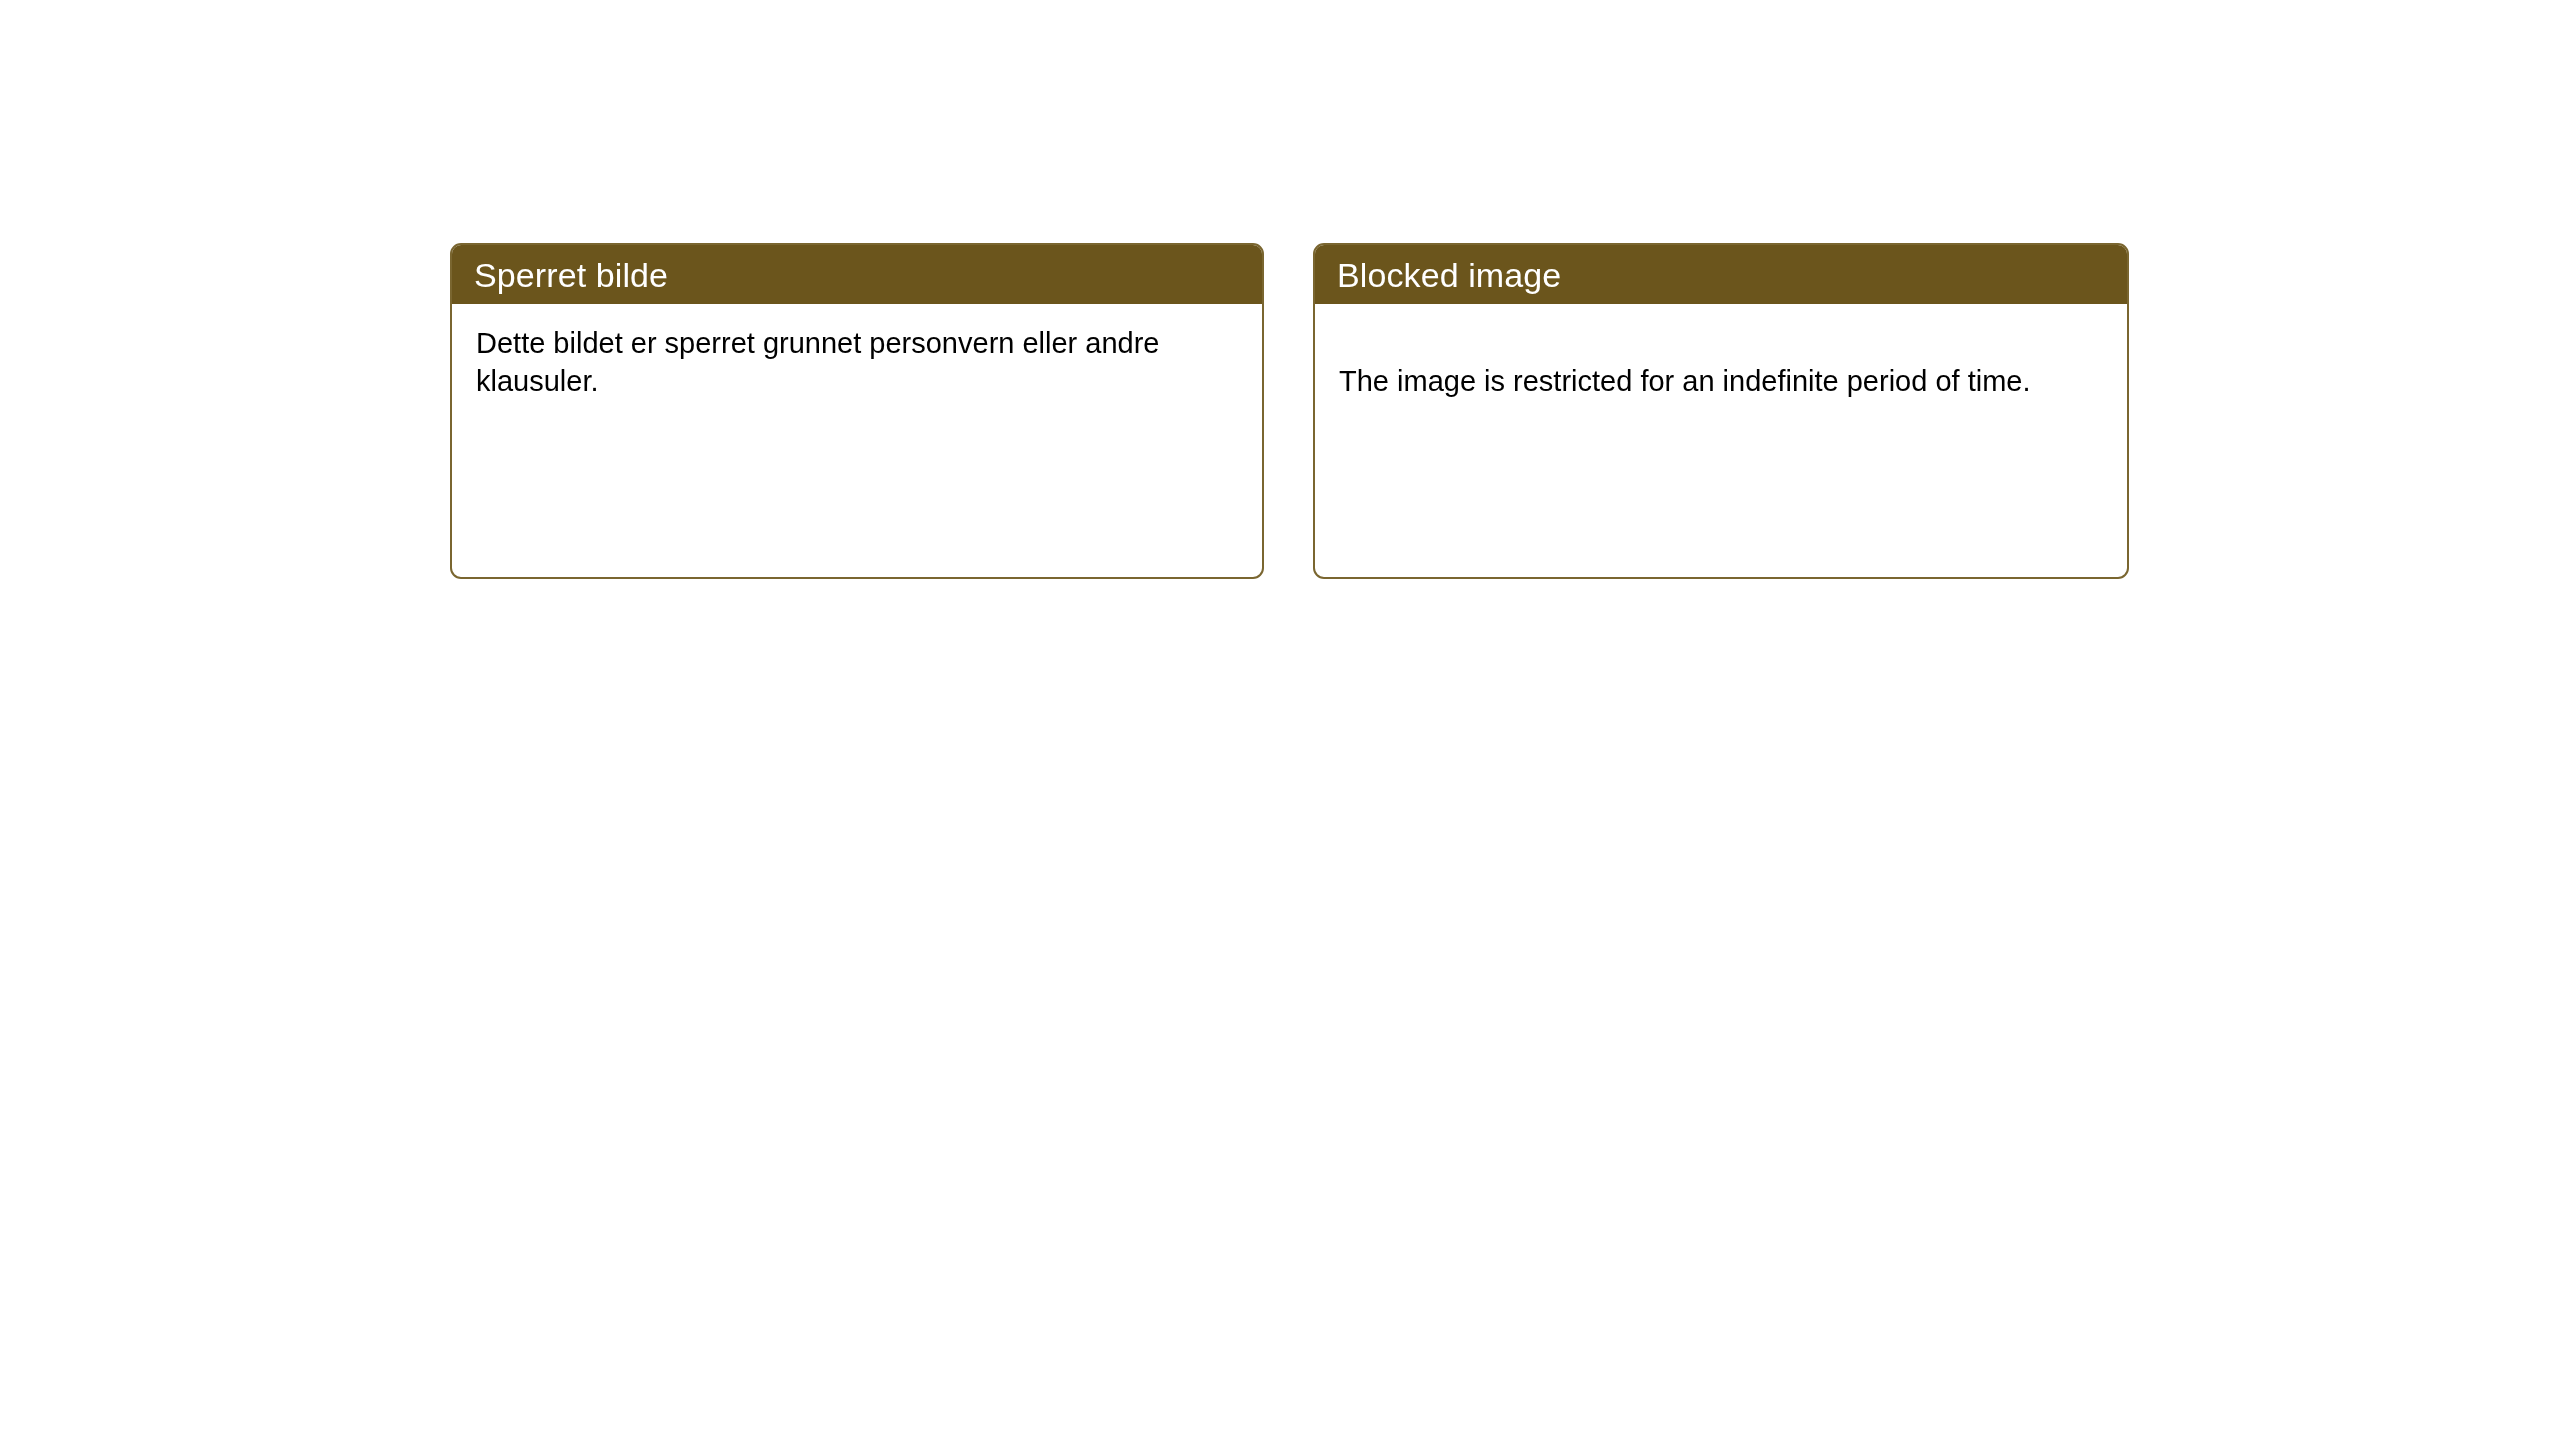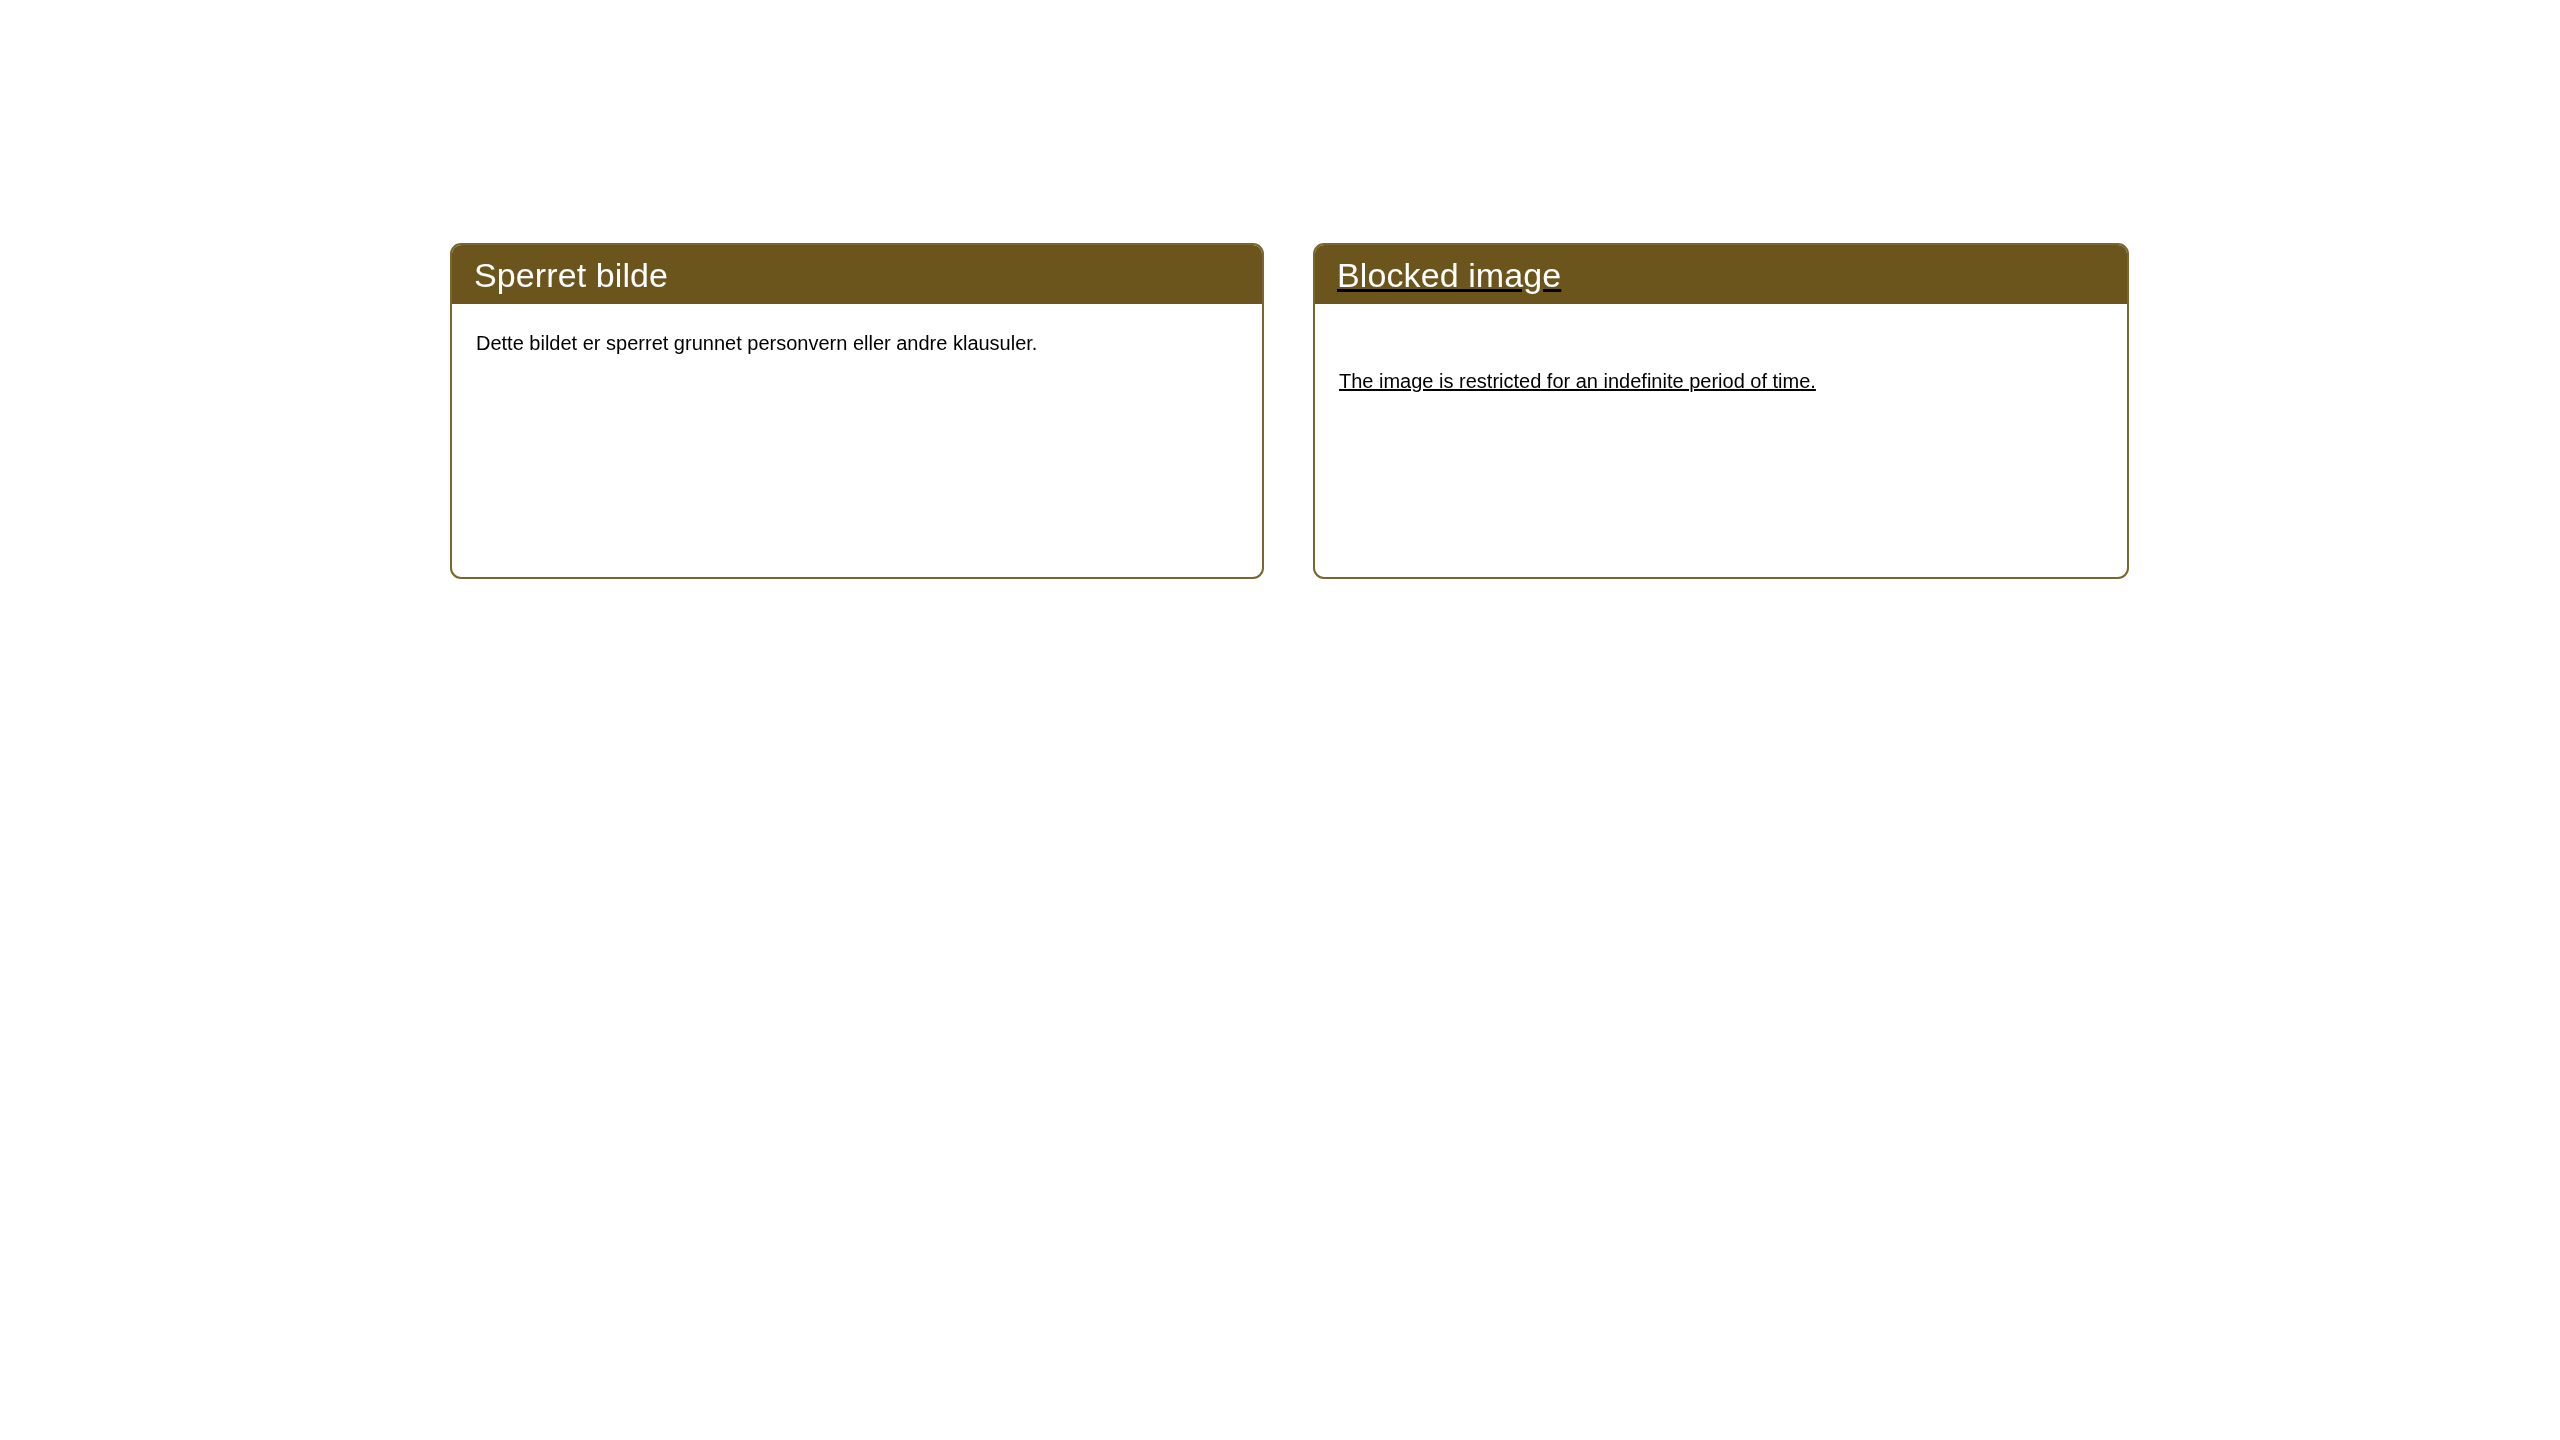--- a/index.html
+++ b/index.html
@@ -33,21 +33,20 @@
   #card-no {
     left: 450px;
     width: 814px;
     height: 336px;
   }
 
   #card-en {
     left: 1313px;
     width: 816px;
     height: 336px;
-    text-decoration: underline;
   }
 
   .card-header {
     height: 59px;
     background: #6b551c;
     display: flex;
     align-items: center;
     padding: 4px 22px;
     box-sizing: border-box;
   }
@@ -61,21 +60,21 @@
     white-space: nowrap;
   }
 
   .card-body {
     padding: 20px 24px 0 24px;
     box-sizing: border-box;
   }
 
   .body-paragraph {
     color: #000000;
-    font-size: 20px;
+    font-size: 29px;
     line-height: 38px;
     font-weight: 400;
     margin: 0;
     max-width: 100%;
   }
 
   .paragraph-gap {
     height: 38px;
   }
 </style>

